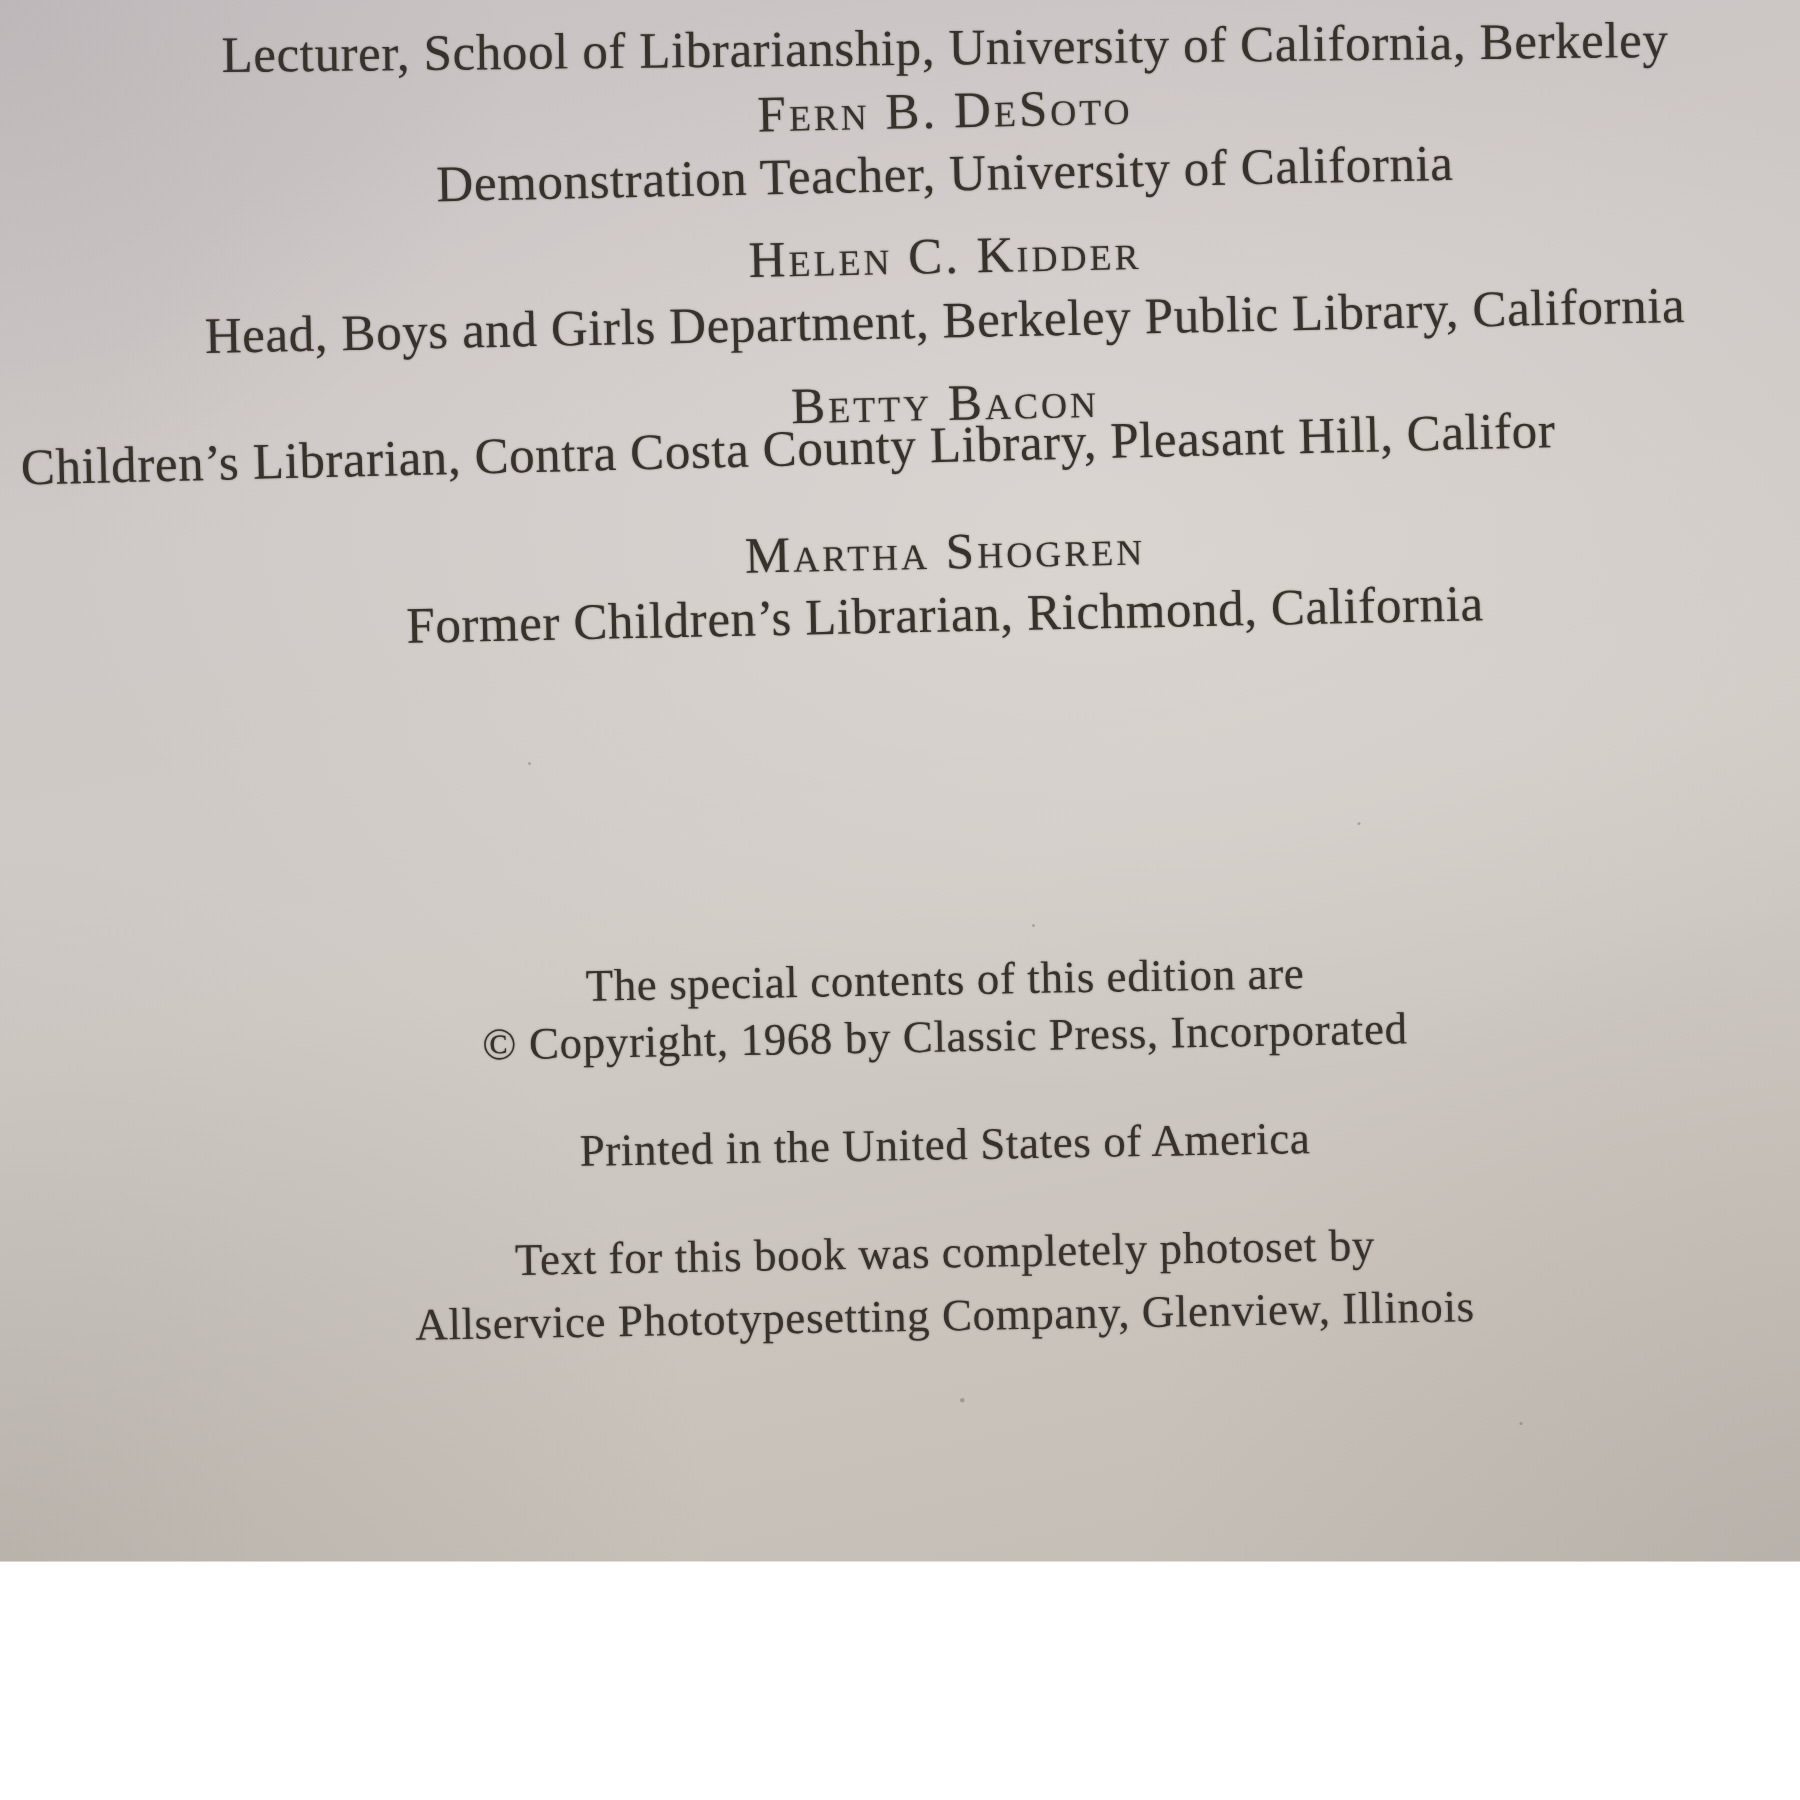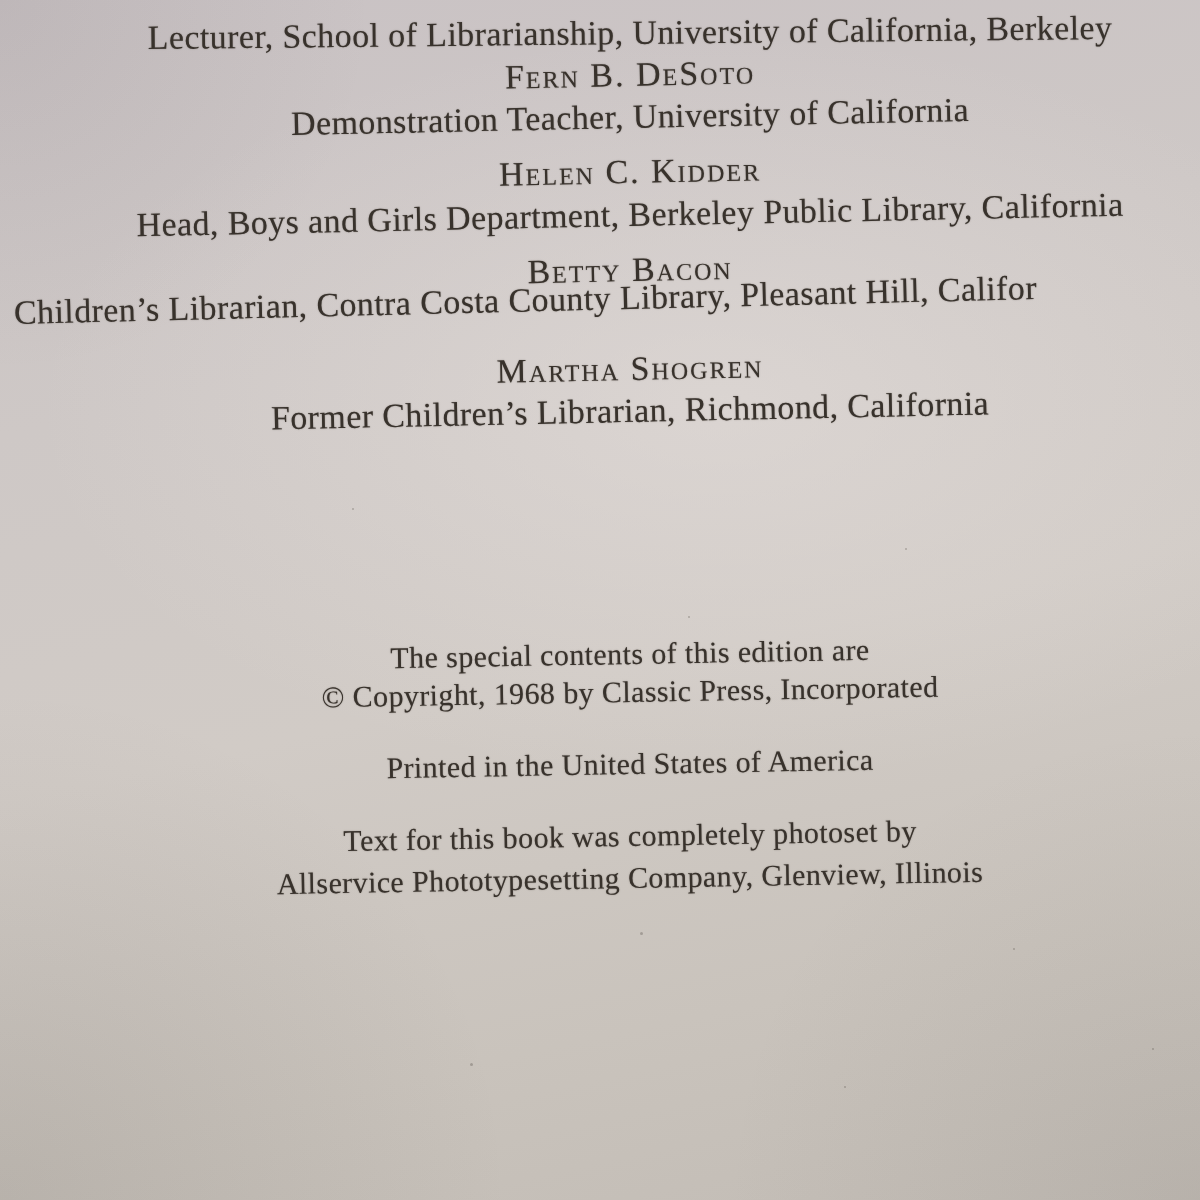--- a/index.html
+++ b/index.html
@@ -5,21 +5,21 @@
   html, body {
     margin: 0;
     padding: 0;
     width: 1200px;
     height: 1200px;
     overflow: hidden;
   }
   .page {
     position: relative;
     width: 1200px;
-    height: 1200px;
+    height: 1041px;
     overflow: hidden;
     font-family: "Liberation Serif", "DejaVu Serif", serif;
     color: #38322c;
     
     background:
       radial-gradient(ellipse 950px 520px at 60% 34%, rgba(230,224,221,0.50), rgba(230,224,221,0) 72%),
       radial-gradient(circle at 0% 100%, rgba(85,80,74,0.14), rgba(85,80,74,0) 30%),
       radial-gradient(circle at 100% 100%, rgba(90,85,80,0.10), rgba(90,85,80,0) 28%),
       radial-gradient(circle at 0% 0%, rgba(95,88,88,0.10), rgba(95,88,88,0) 22%),
       linear-gradient(168deg, #c9c2c4 0%, #cec8c6 30%, #d1cbc6 55%, #c9c3bc 80%, #c2bcb5 100%);

